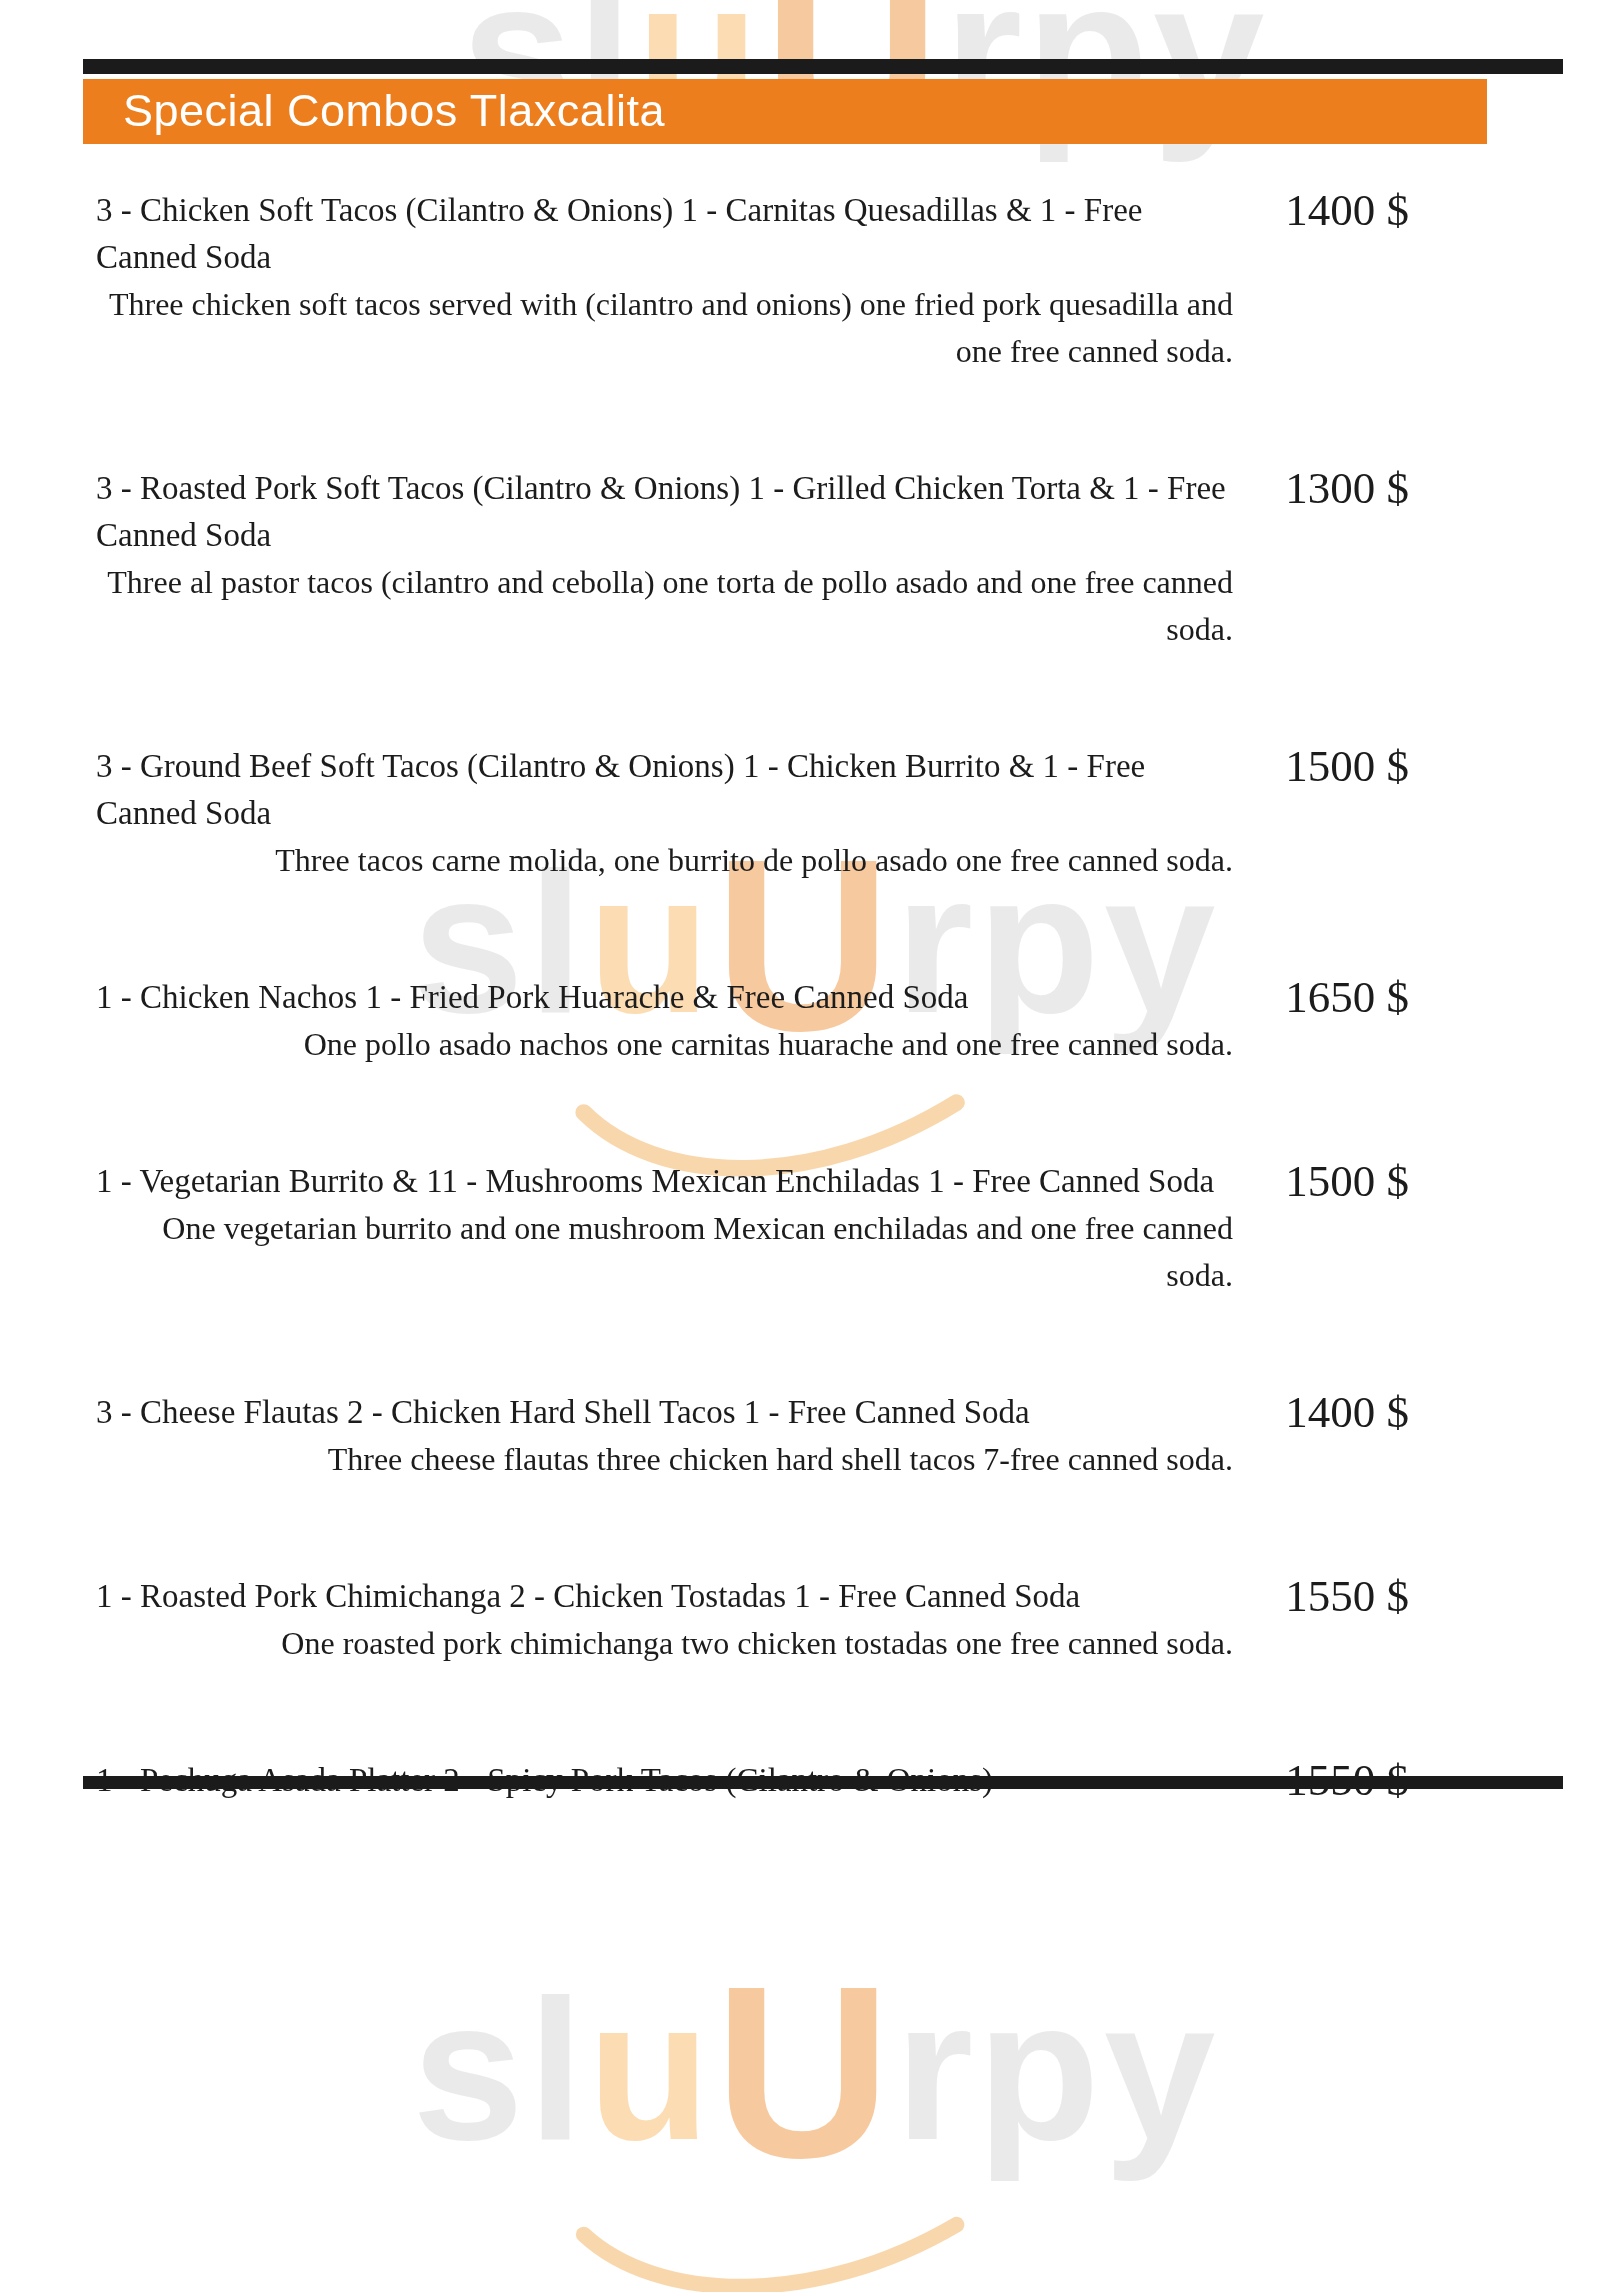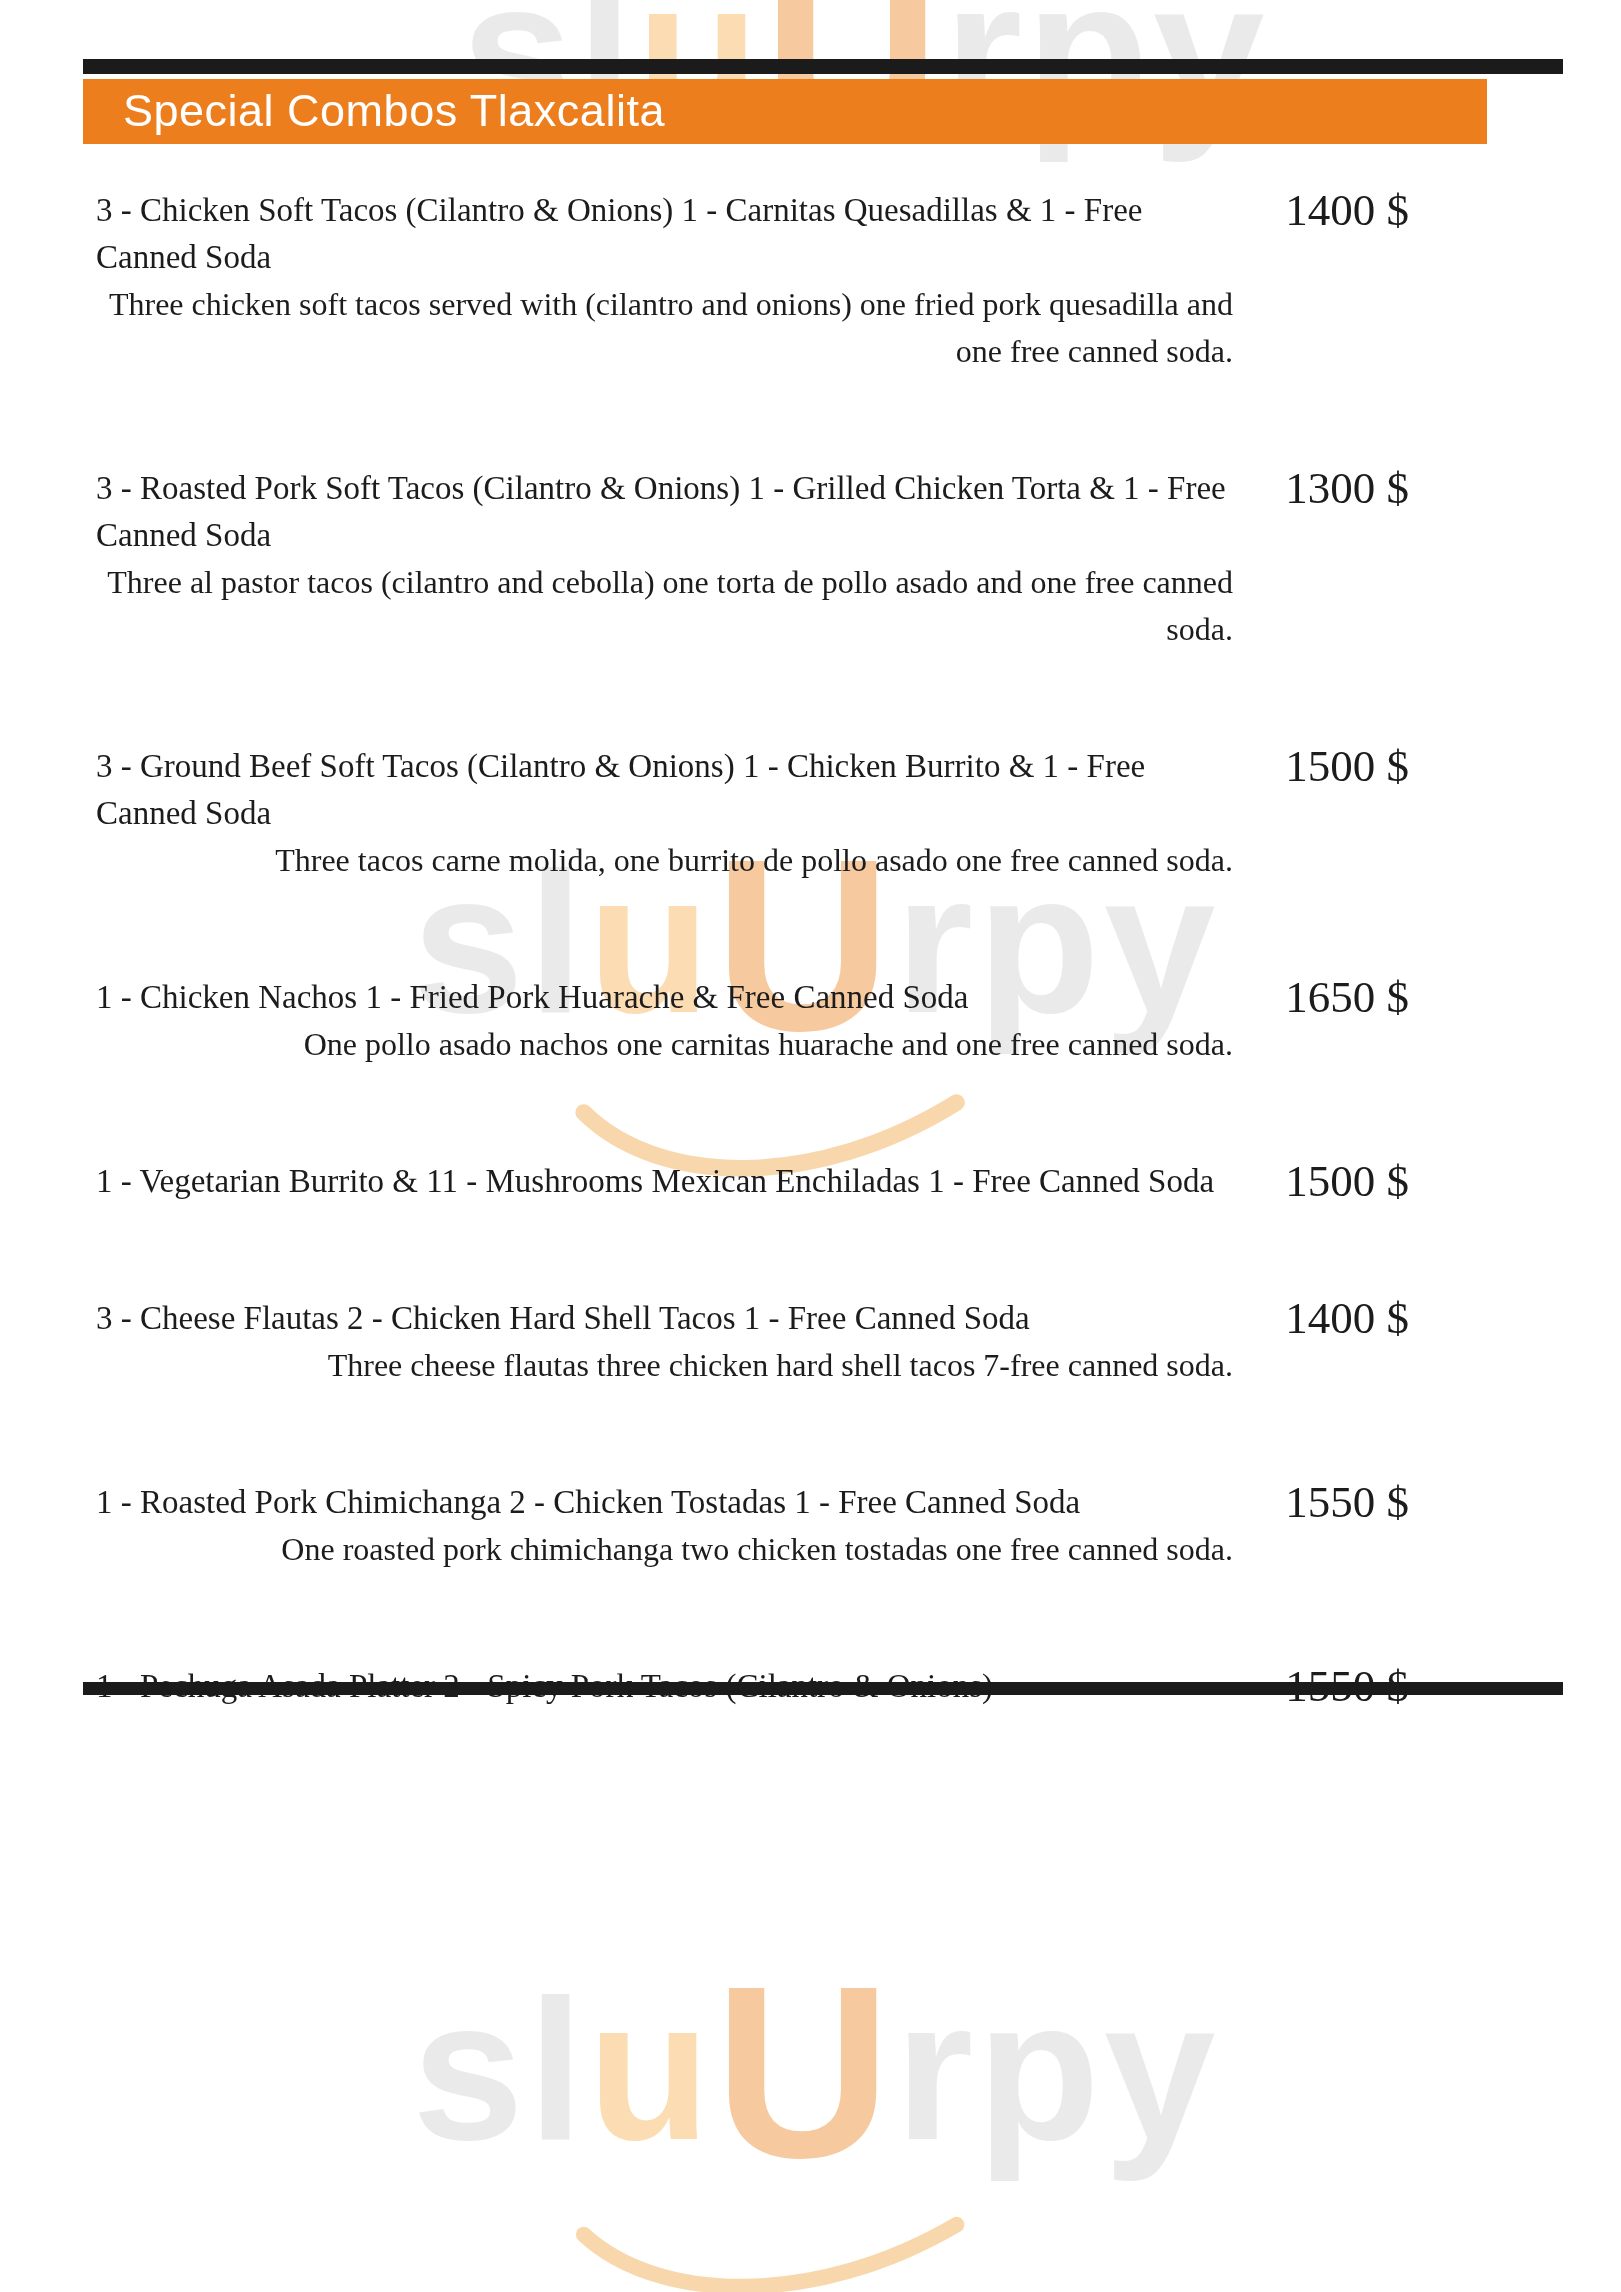--- a/index.html
+++ b/index.html
@@ -173,20 +173,21 @@
         <div class="item-price">1650 $</div>
       </div>
       <div class="item-desc">One pollo asado nachos one carnitas huarache and one free canned soda.</div>
     </div>
 
     <div class="item">
       <div class="item-row">
         <div class="item-title">1 - Vegetarian Burrito &amp; 11 - Mushrooms Mexican Enchiladas 1 - Free Canned Soda</div>
         <div class="item-price">1500 $</div>
       </div>
+      <div class="item-desc">One vegetarian burrito and one mushroom Mexican enchiladas and one free canned soda.</div>
     </div>
 
     <div class="item">
       <div class="item-row">
         <div class="item-title">3 - Cheese Flautas 2 - Chicken Hard Shell Tacos 1 - Free Canned Soda</div>
         <div class="item-price">1400 $</div>
       </div>
       <div class="item-desc">Three cheese flautas three chicken hard shell tacos 7-free canned soda.</div>
     </div>
 

